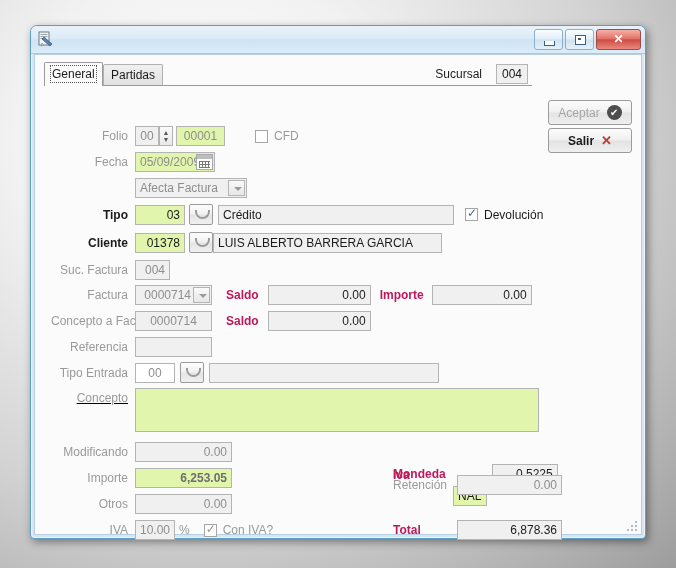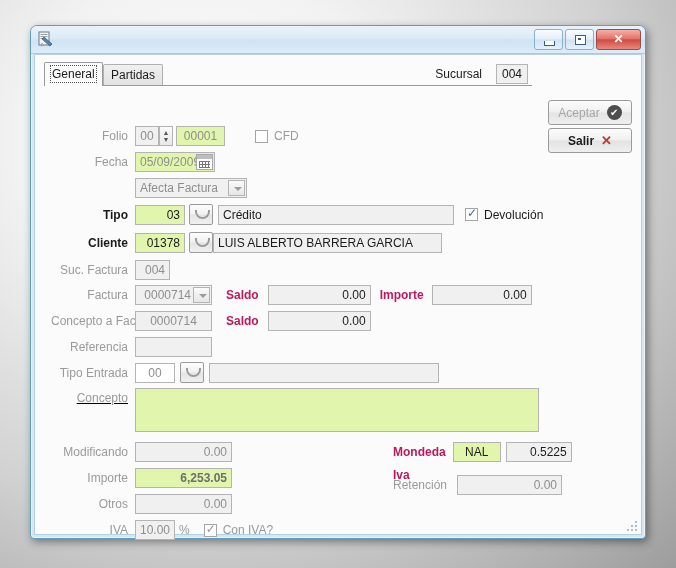--- a/index.html
+++ b/index.html
@@ -354,21 +354,21 @@
         <span class="lbl" style="line-height:20px;">Concepto</span>
         <span id="concepto-box" style="width:404px; height:44px;"></span>
       </div>
 
       <div class="row" style="left:16px; top:387px;">
         <span class="lbl">Modificando</span>
         <span class="fld" style="width:97px;">0.00</span>
       </div>
       <div class="row" style="left:358px; top:387px;">
         <span class="lbl plain-on" style="width:auto; padding-right:7px; font-weight:bold;">Mondeda</span>
-        <span class="fld green active center" style="width:48px;">NAL</span>
+        <span class="fld green active center" style="width:34px;margin-top:44px;">NAL</span>
         <span class="fld active" style="width:66px; margin-left:5px;">0.5225</span>
       </div>
 
       <div class="row" style="left:16px; top:413px;">
         <span class="lbl">Importe</span>
         <span class="fld green dk" style="width:97px;font-weight:bold;">6,253.05</span>
       </div>
       <div class="row" style="left:358px; top:413px;">
         <span class="lbl plain-on" style="width:64px; text-align:left; padding:0; font-weight:bold;">Iva</span>
       </div>
@@ -384,20 +384,24 @@
 
       <div class="row" style="left:16px; top:465px;">
         <span class="lbl">IVA</span>
         <span class="fld" style="width:40px;">10.00</span>
         <span class="pct">%</span>
         <span style="display:flex; align-items:center; margin-left:14px;">
           <span class="cb checked grey"></span>
           <span class="cb-lbl">Con IVA?</span>
         </span>
       </div>
+      <div class="row" style="left:358px; top:465px;">
+        <span class="lbl plain-on" style="width:64px; text-align:left; padding:0; font-weight:bold;">Total</span>
+        <span class="fld active" style="width:105px;">6,878.36</span>
+      </div>
 
       <div id="grip">
         <i style="right:0; bottom:0;"></i>
         <i style="right:4px; bottom:0;"></i>
         <i style="right:8px; bottom:0;"></i>
         <i style="right:0; bottom:4px;"></i>
         <i style="right:4px; bottom:4px;"></i>
         <i style="right:0; bottom:8px;"></i>
       </div>
 

